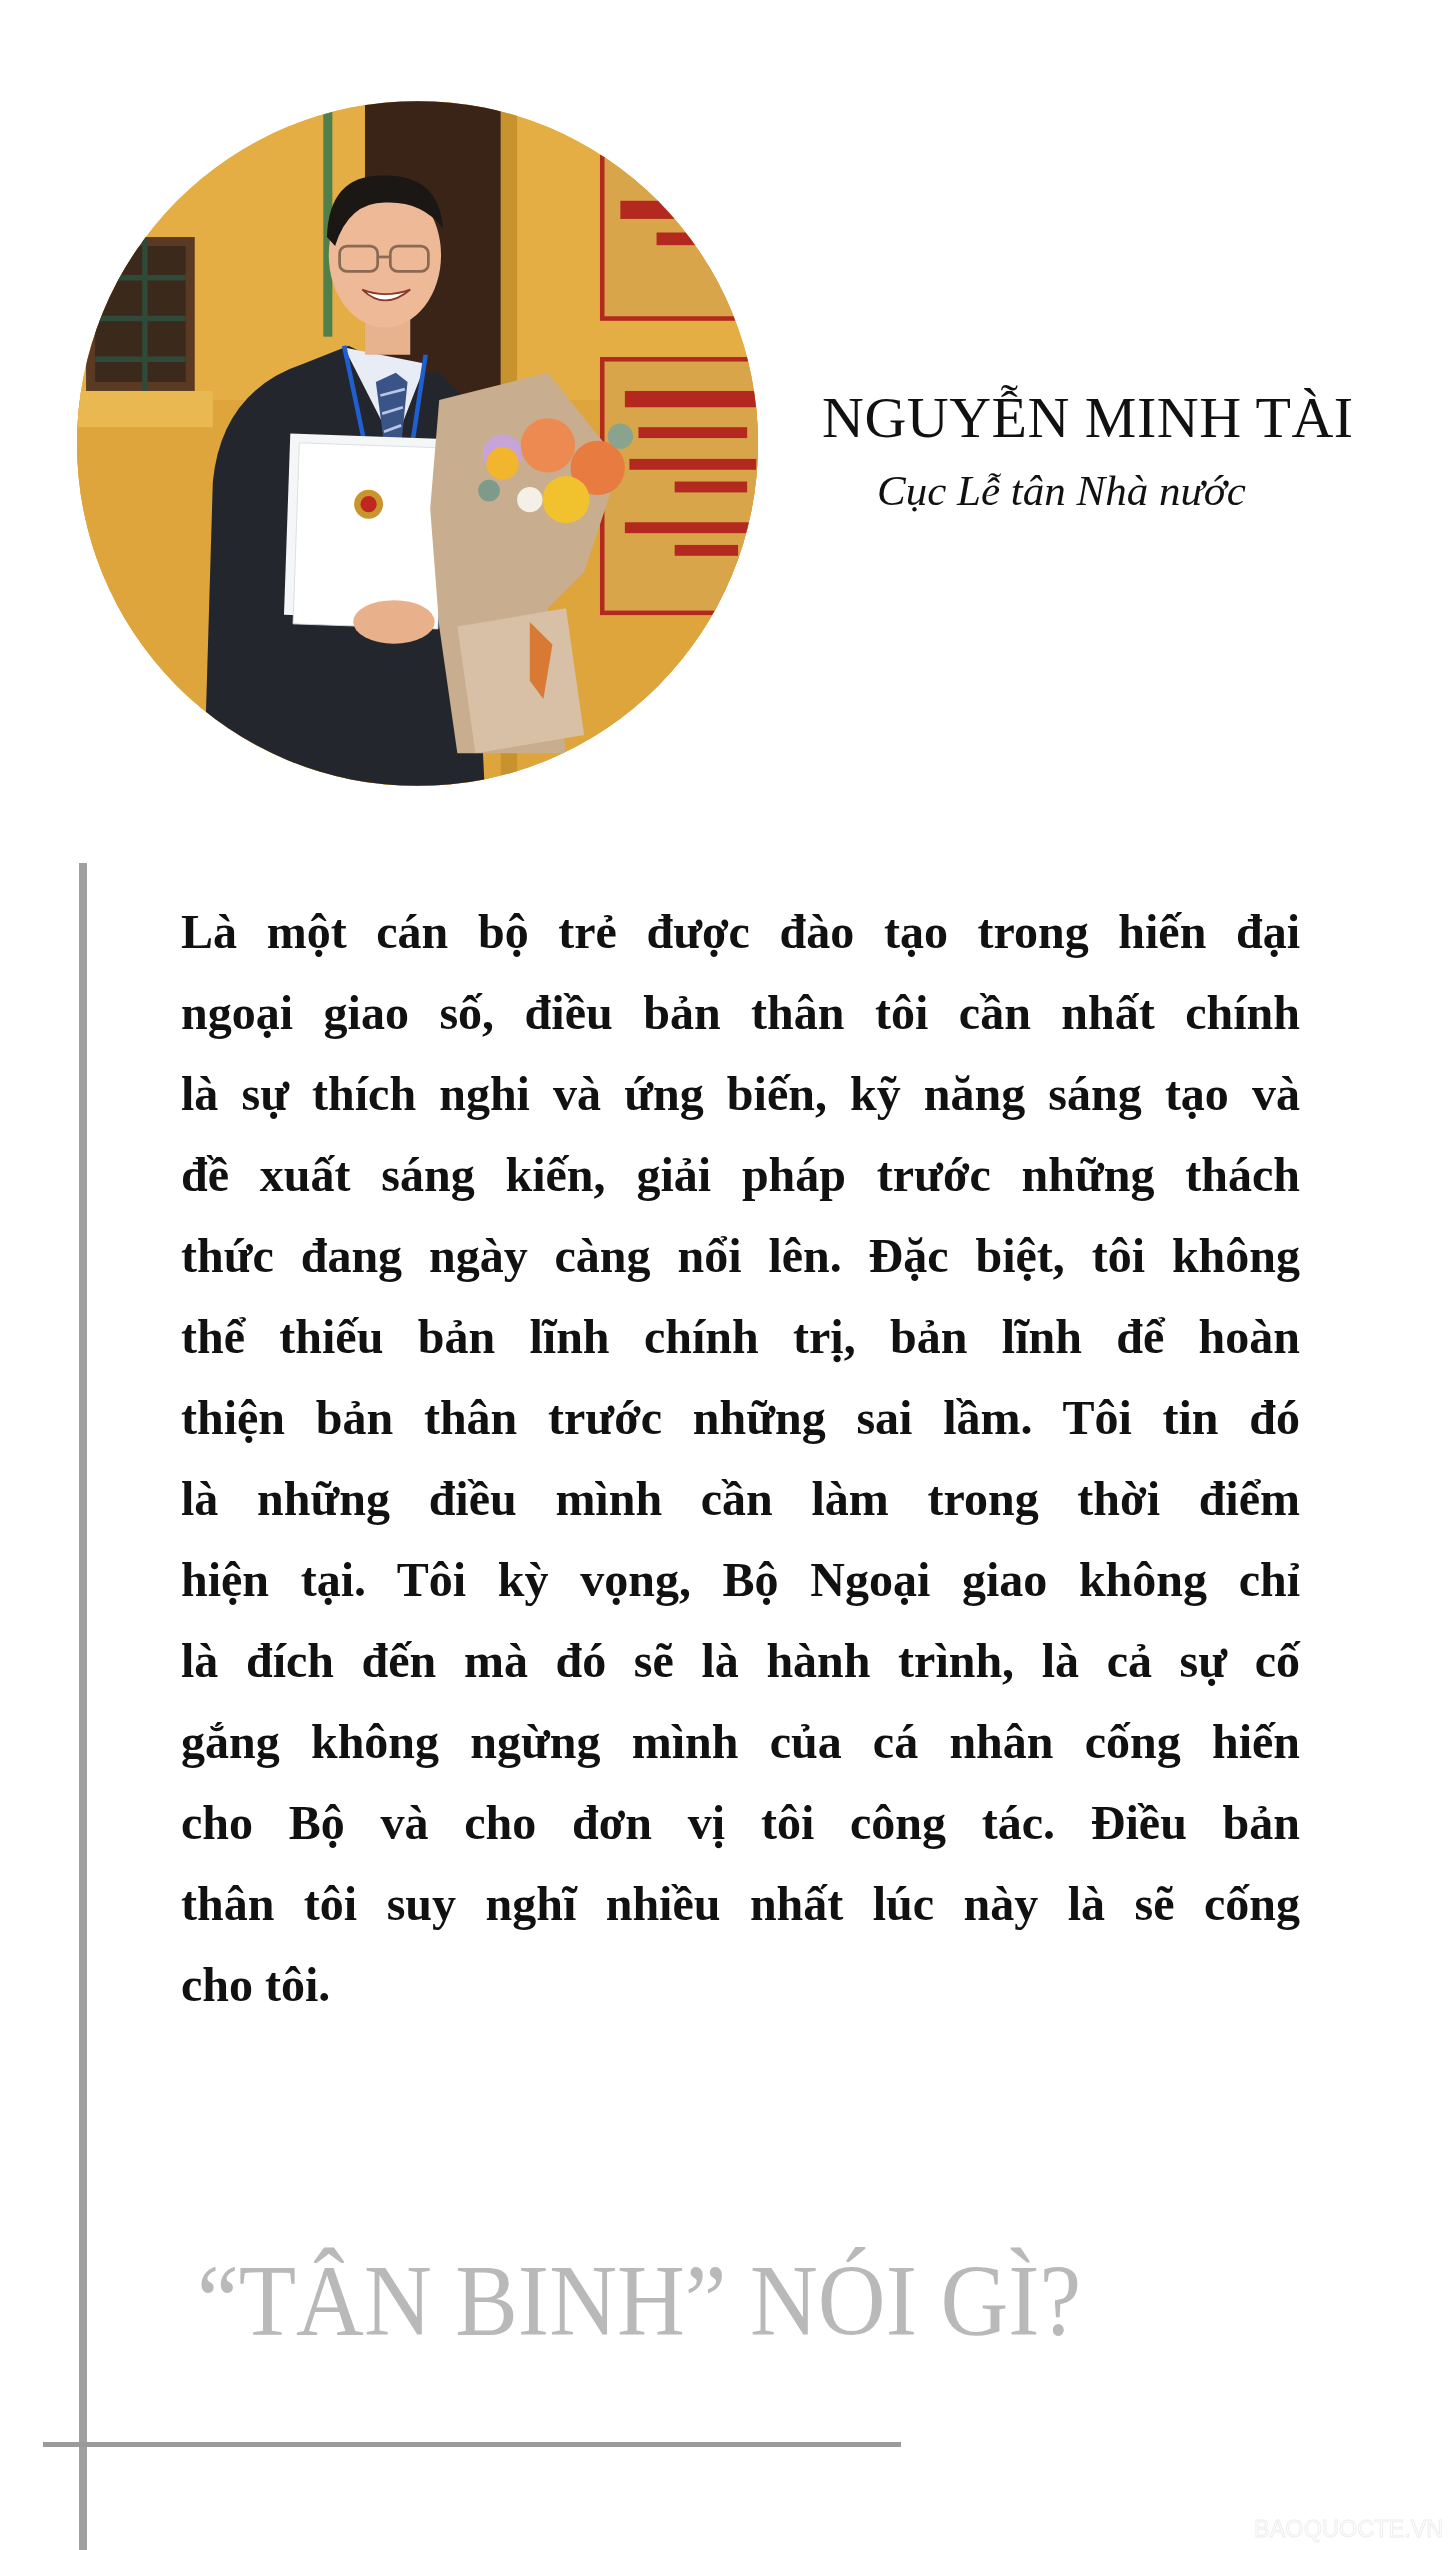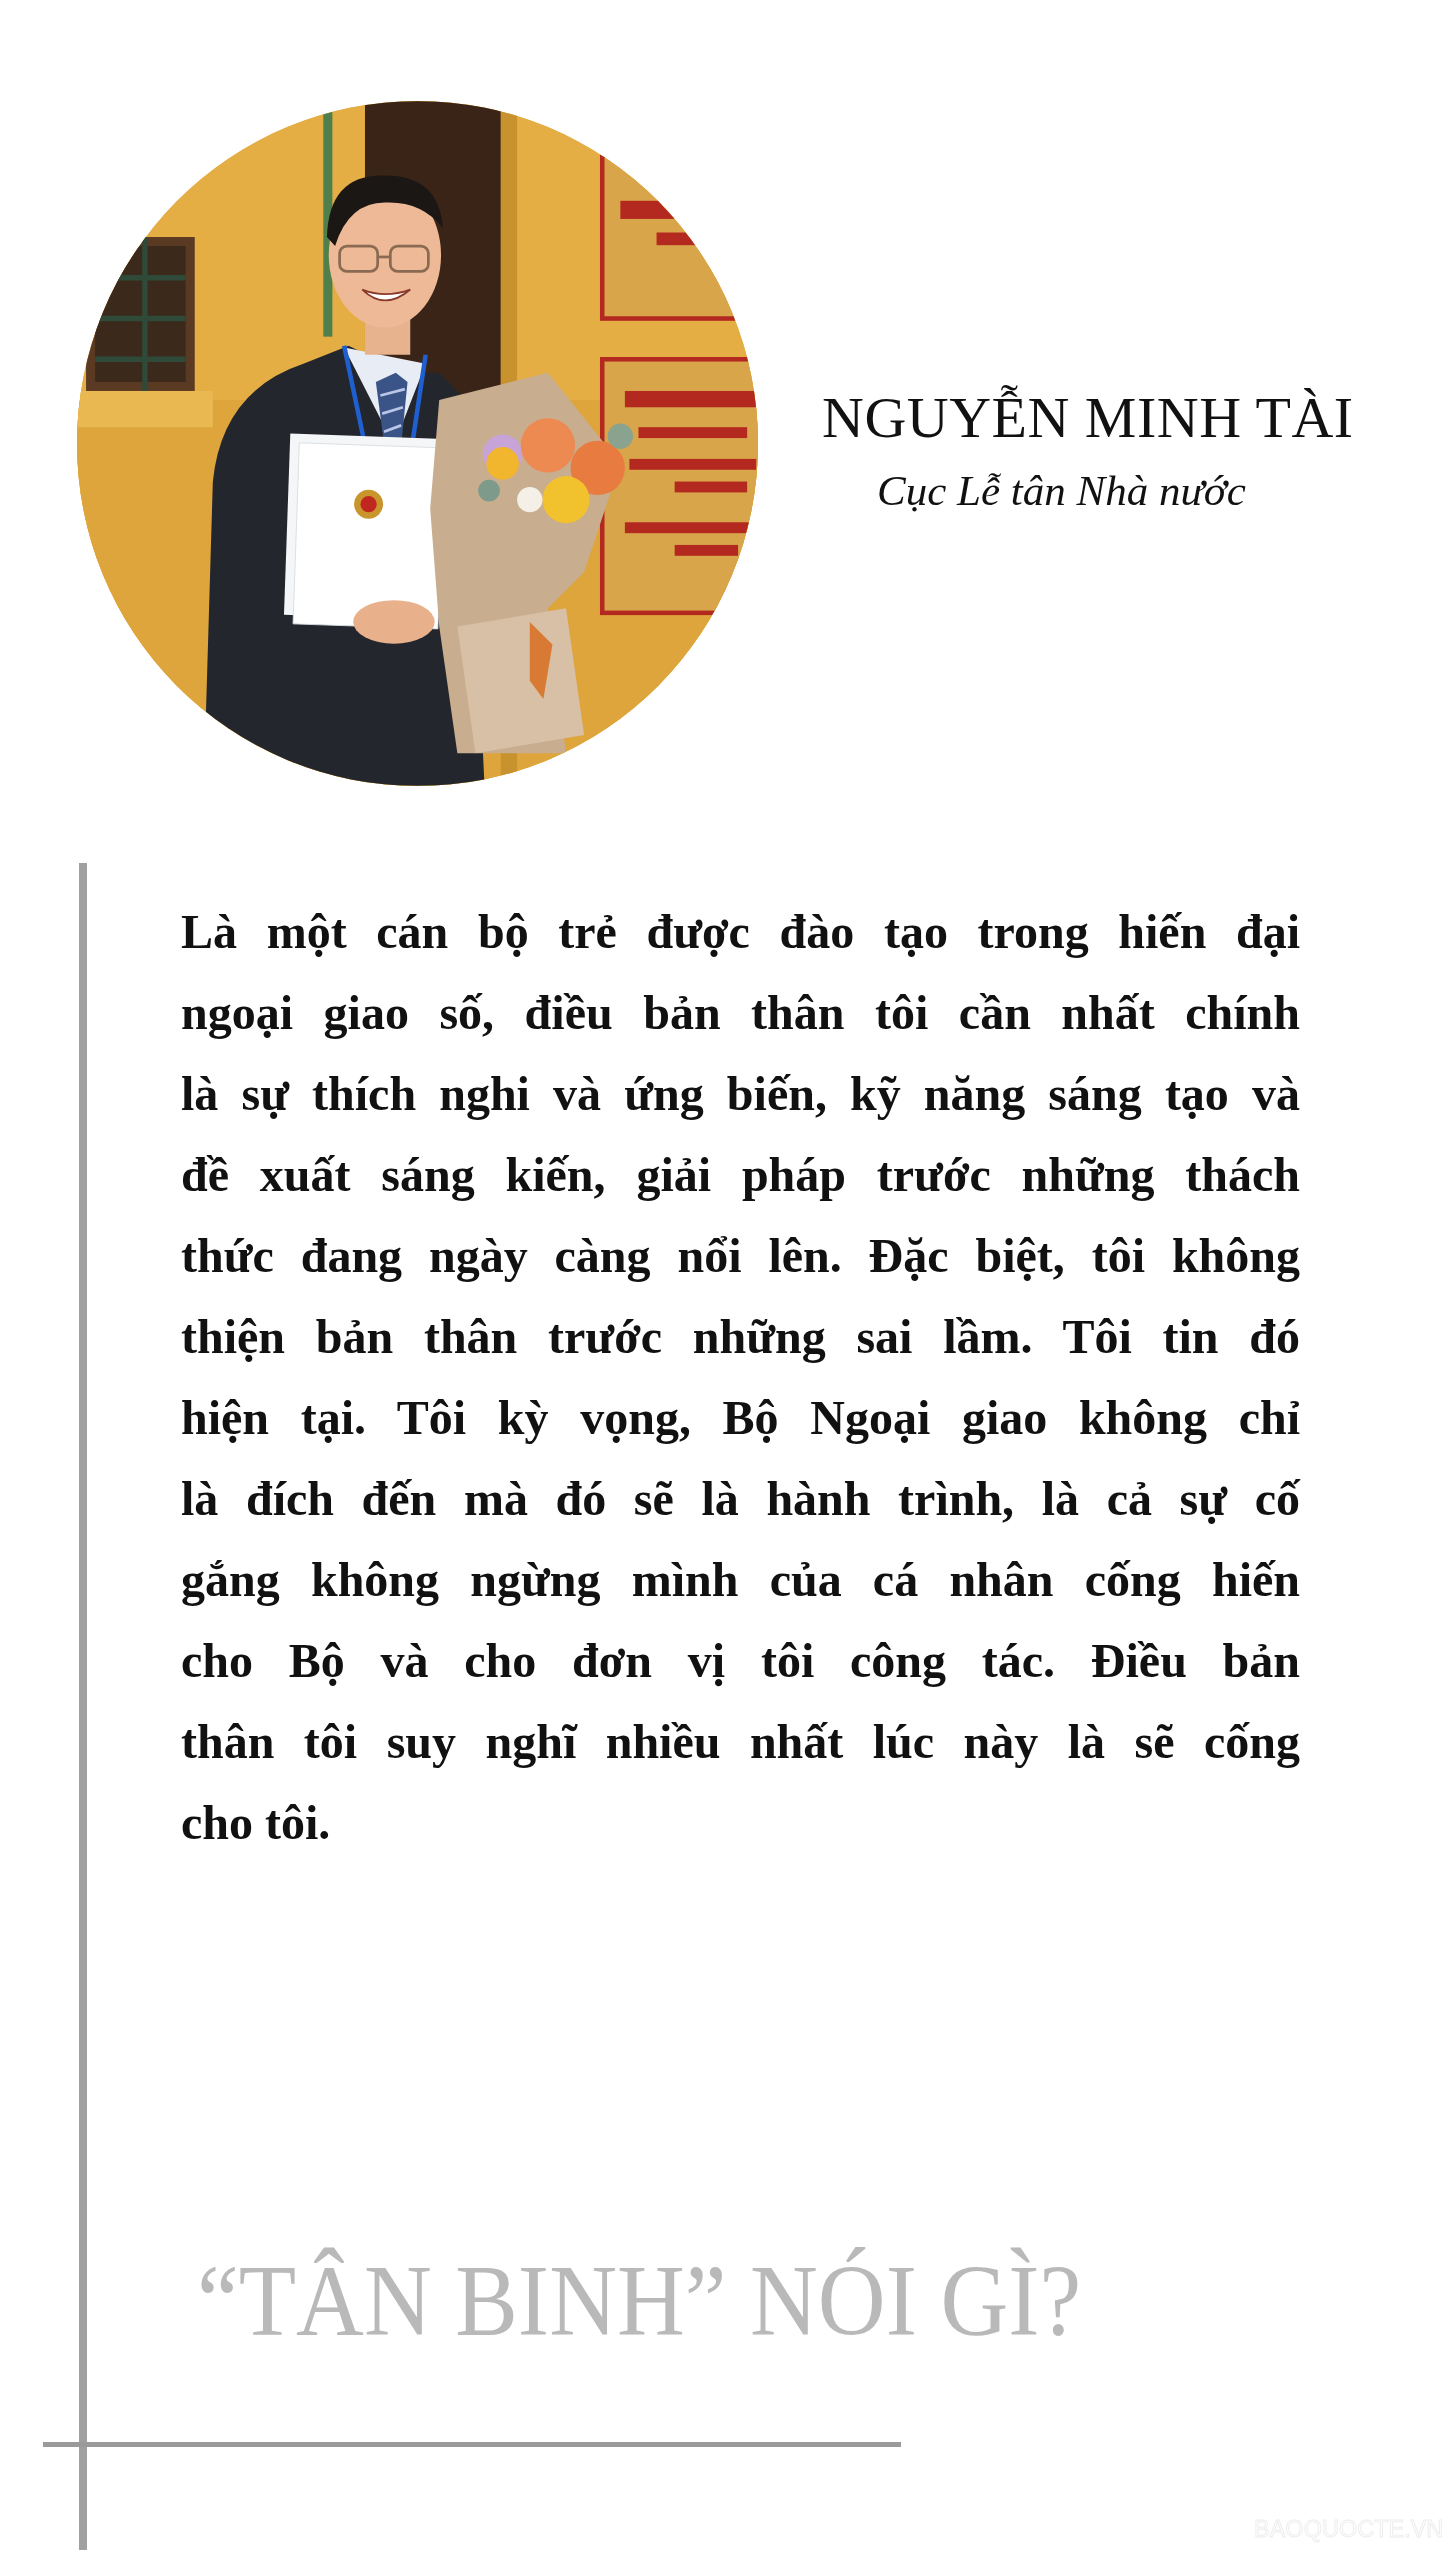--- a/index.html
+++ b/index.html
@@ -131,21 +131,23 @@
 <div class="unit">Cục Lễ tân Nhà nước</div>
 
 <div class="vline"></div>
 
 <div class="quote">
   <span class="ln">Là một cán bộ trẻ được đào tạo trong hiến đại</span>
   <span class="ln">ngoại giao số, điều bản thân tôi cần nhất chính</span>
   <span class="ln">là sự thích nghi và ứng biến, kỹ năng sáng tạo và</span>
   <span class="ln">đề xuất sáng kiến, giải pháp trước những thách</span>
   <span class="ln">thức đang ngày càng nổi lên. Đặc biệt, tôi không</span>
+  <span class="ln">thể thiếu bản lĩnh chính trị, bản lĩnh để hoàn</span>
   <span class="ln">thiện bản thân trước những sai lầm. Tôi tin đó</span>
+  <span class="ln">là những điều mình cần làm trong thời điểm</span>
   <span class="ln">hiện tại. Tôi kỳ vọng, Bộ Ngoại giao không chỉ</span>
   <span class="ln">là đích đến mà đó sẽ là hành trình, là cả sự cố</span>
   <span class="ln">gắng không ngừng mình của cá nhân cống hiến</span>
   <span class="ln">cho Bộ và cho đơn vị tôi công tác. Điều bản</span>
   <span class="ln">thân tôi suy nghĩ nhiều nhất lúc này là sẽ cống</span>
   <span class="ln last">cho tôi.</span>
 </div>
 
 <div class="heading">“TÂN BINH” NÓI GÌ?</div>
 

